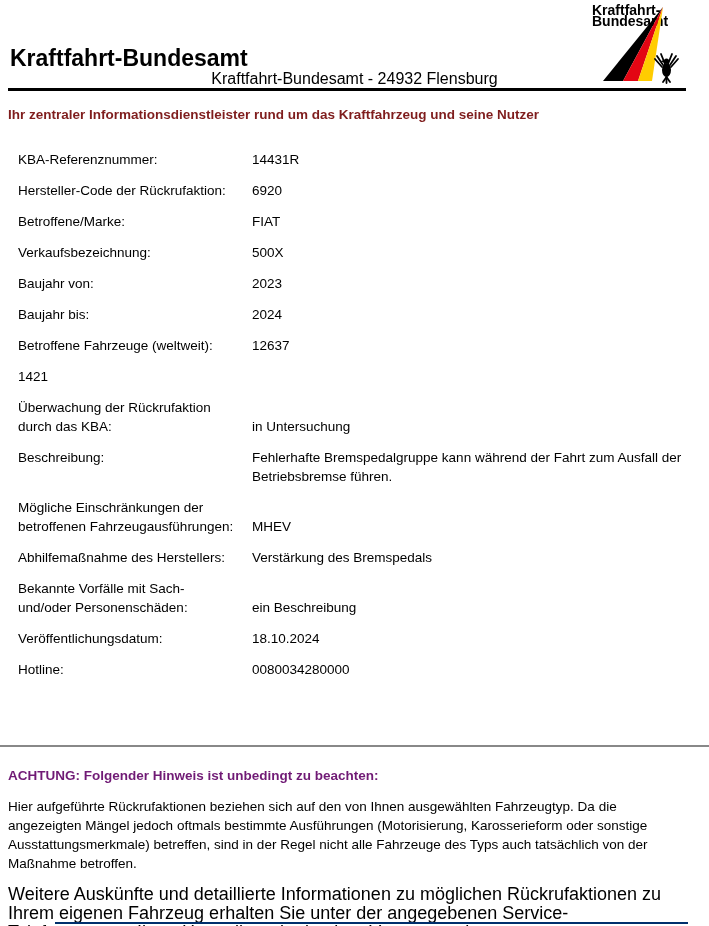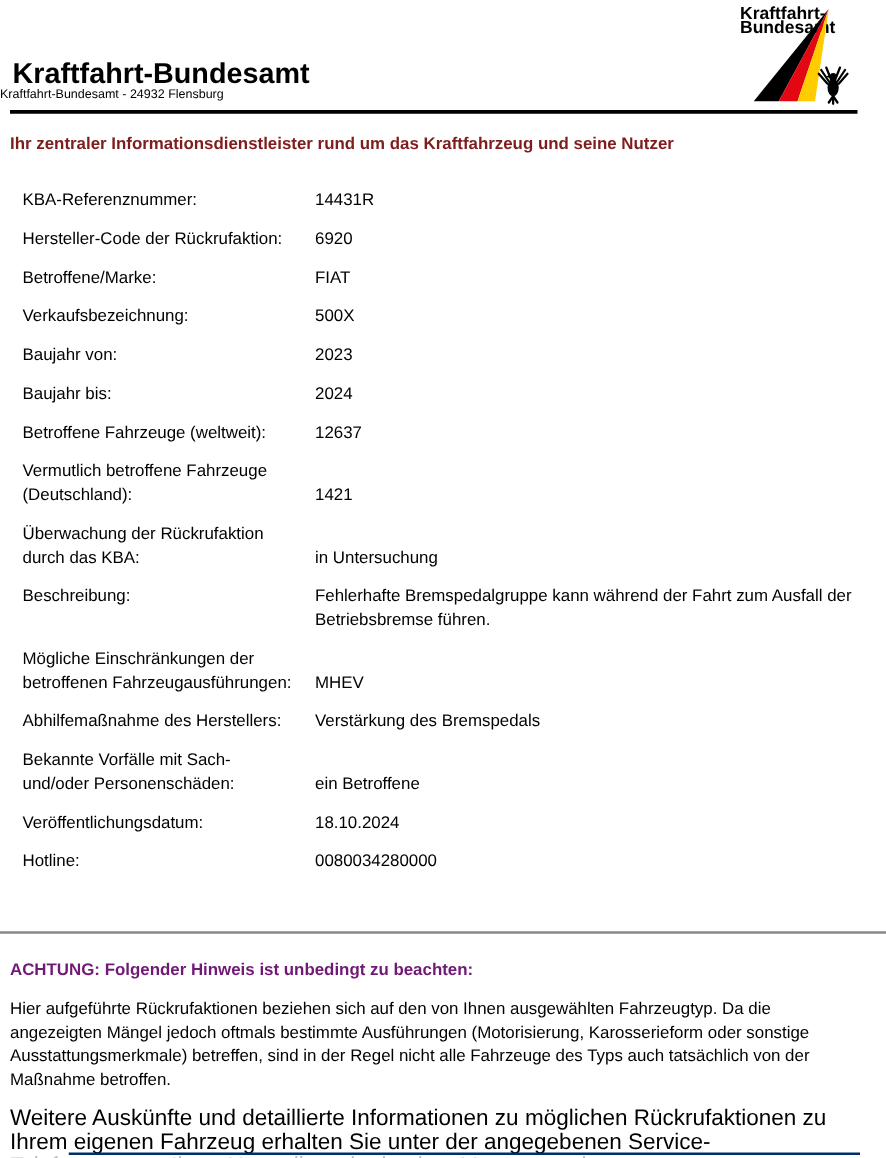--- a/index.html
+++ b/index.html
@@ -11,21 +11,21 @@
     color:#000;
     overflow:hidden;
   }
   
   .page-title{
     position:absolute;left:10px;top:5px;
     font-size:23px;font-weight:bold;letter-spacing:0px;margin-top:40px;
   }
   .address-line{
     position:absolute;left:0;top:70px;width:709px;
-    text-align:left;font-size:10px;
+    text-align:center;font-size:16px;
   }
   .header-rule{
     position:absolute;left:8px;top:88px;width:678px;height:3px;
     background:#000;
   }
   
   .logo{position:absolute;left:590px;top:3px;width:100px;height:82px;}
   .logo-text{
     position:absolute;left:2px;top:2px;
     font-size:14px;font-weight:bold;line-height:11px;color:#000;
@@ -138,22 +138,20 @@
       <div class="label">Baujahr bis:</div>
       <div class="value">2024</div>
     </div>
 
     <div class="row">
       <div class="label">Betroffene Fahrzeuge (weltweit):</div>
       <div class="value">12637</div>
     </div>
 
     <div class="row bottom">
-      <div class="label">Vermutlich betroffene Fahrzeuge
-(Deutschland):</div>
       <div class="value">1421</div>
     </div>
 
     <div class="row bottom">
       <div class="label">Überwachung der Rückrufaktion
 durch das KBA:</div>
       <div class="value">in Untersuchung</div>
     </div>
 
     <div class="row">
@@ -168,21 +166,21 @@
     </div>
 
     <div class="row">
       <div class="label">Abhilfemaßnahme des Herstellers:</div>
       <div class="value">Verstärkung des Bremspedals</div>
     </div>
 
     <div class="row bottom">
       <div class="label">Bekannte Vorfälle mit Sach-
 und/oder Personenschäden:</div>
-      <div class="value">ein Betroffene</div>
+      <div class="value">ein Beschreibung</div>
     </div>
 
     <div class="row">
       <div class="label">Veröffentlichungsdatum:</div>
       <div class="value">18.10.2024</div>
     </div>
 
     <div class="row">
       <div class="label">Hotline:</div>
       <div class="value">0080034280000</div>

